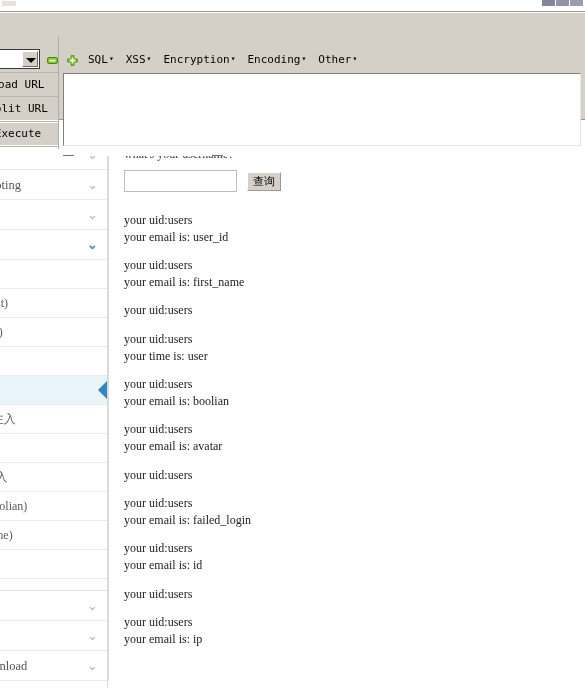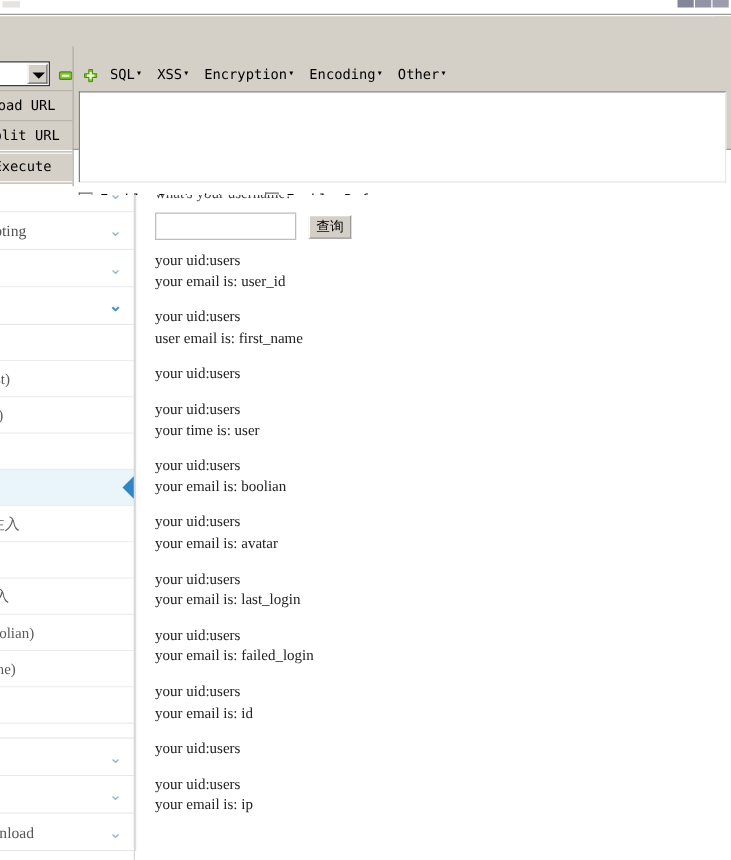--- a/index.html
+++ b/index.html
@@ -343,20 +343,21 @@
   .results {
     position: absolute;
     left: 0; top: 44px;
     width: 430px;
     font-family: "Liberation Serif", serif;
     font-size: 12px;
     color: #222222;
   }
   .result-block {
     margin-bottom: 12px;
+    margin-top: 12px;
   }
   .result-line {
     line-height: 16.6px;
     white-space: nowrap;
   }
 </style>
 </head>
 <body>
 
 <div id="screen">
@@ -483,40 +484,39 @@
         <span class="search-btn">查询</span>
       </div>
 
       <div class="results">
         <div class="result-block">
           <div class="result-line">your uid:users</div>
           <div class="result-line">your email is: user_id</div>
         </div>
         <div class="result-block">
           <div class="result-line">your uid:users</div>
-          <div class="result-line">user email is: first_name</div>
+          <div class="result-line">your email is: first_name</div>
         </div>
         <div class="result-block">
           <div class="result-line">your uid:users</div>
         </div>
         <div class="result-block">
           <div class="result-line">your uid:users</div>
           <div class="result-line">your time is: user</div>
         </div>
         <div class="result-block">
           <div class="result-line">your uid:users</div>
           <div class="result-line">your email is: boolian</div>
         </div>
         <div class="result-block">
           <div class="result-line">your uid:users</div>
           <div class="result-line">your email is: avatar</div>
         </div>
         <div class="result-block">
           <div class="result-line">your uid:users</div>
-          <div class="result-line">your email is: last_login</div>
         </div>
         <div class="result-block">
           <div class="result-line">your uid:users</div>
           <div class="result-line">your email is: failed_login</div>
         </div>
         <div class="result-block">
           <div class="result-line">your uid:users</div>
           <div class="result-line">your email is: id</div>
         </div>
         <div class="result-block">

